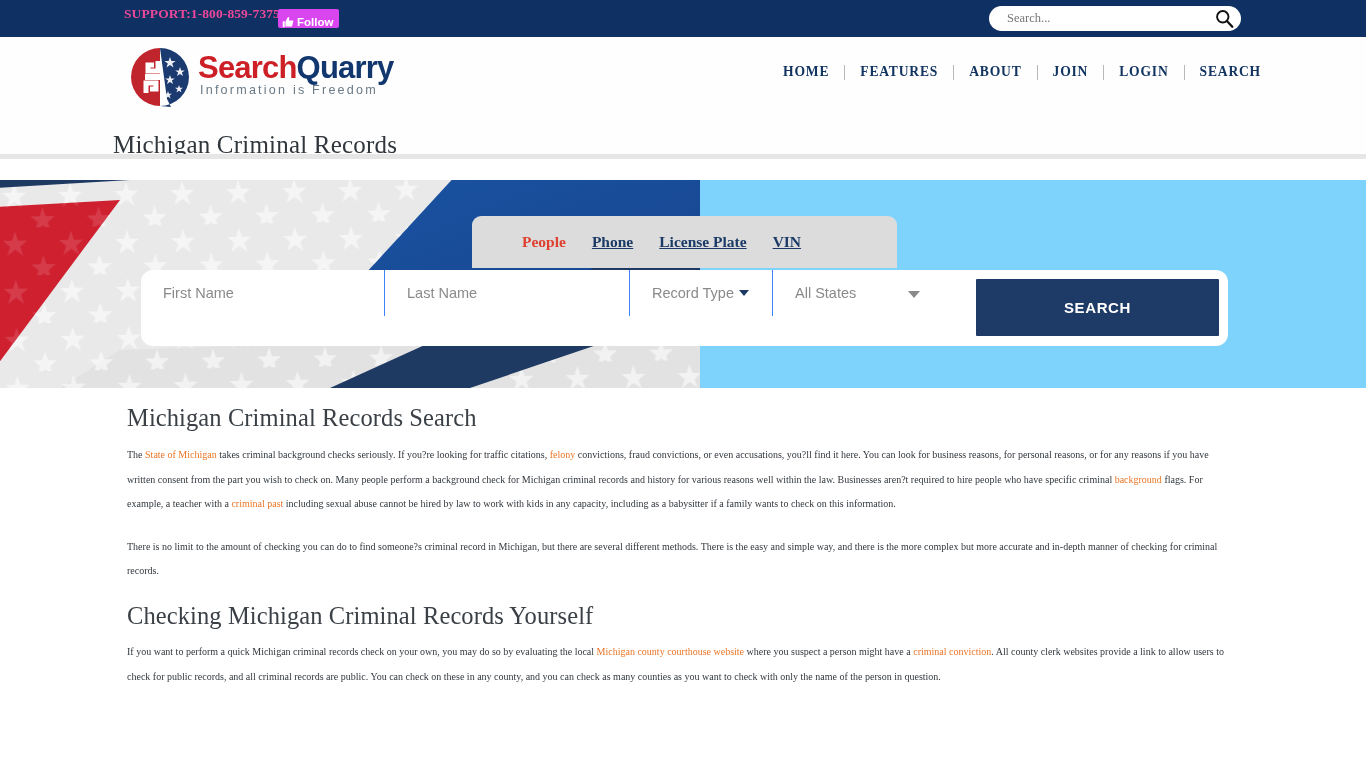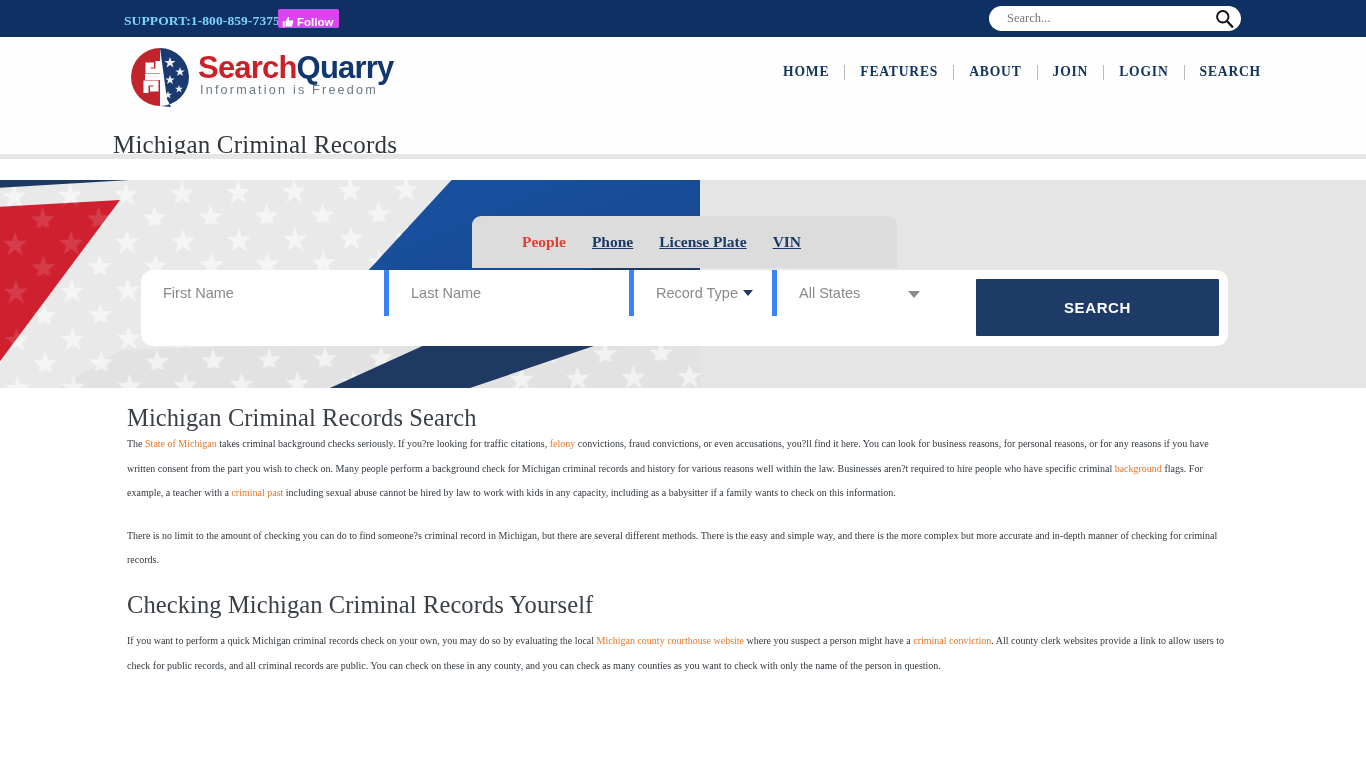--- a/index.html
+++ b/index.html
@@ -10,24 +10,24 @@
     font-family: "Liberation Serif", serif;
   }
 
   
   .topbar {
     position: absolute; left: 0; top: 0;
     width: 1366px; height: 37px;
     background: #0e3063;
   }
   .support-text {
-    position: absolute; left: 124px; top: 13px;
+    position: absolute; left: 124px; top: 6px;
     font-family: "Liberation Serif", serif;
     font-size: 13.5px; font-weight: bold;
-    color: #7dd3fc; letter-spacing: 0.1px;
+    color: #ec4899; letter-spacing: 0.1px;
     white-space: nowrap;
   }
   .fb-follow {
     position: absolute; left: 278px; top: 9px;
     height: 19px; padding: 0 6px 0 4px;
     background: #d946ef;
     border-radius: 2px;
     display: flex; align-items: flex-end; gap: 3px;
     cursor: pointer;
   }
@@ -117,21 +117,21 @@
   .header-rule {
     position: absolute; left: 0; bottom: 0;
     width: 1366px; height: 5px;
     background: #e6e6e6;
   }
 
   
   .hero {
     position: absolute; left: 0; top: 180px;
     width: 1366px; height: 208px;
-    background: #e5e5e5;
+    background: #7dd3fc;
     overflow: hidden;
   }
   .hero-flag {
     position: absolute; left: 0; top: 0;
     width: 700px; height: 208px;
   }
 
   .tabpanel {
     position: absolute; left: 472px; top: 36px;
     width: 425px; height: 52px;
@@ -156,21 +156,21 @@
     width: 1087px; height: 76px;
     background: #ffffff;
     border-radius: 12px;
     display: flex; align-items: flex-start;
   }
   .fld {
     height: 46px;
     display: flex; align-items: center;
     position: relative;
   }
-  .fld + .fld { border-left: 5px solid #3b82f6; }
+  .fld + .fld { border-left: 1px solid #3b82f6; }
   .fld input {
     border: none; outline: none; background: transparent;
     font-family: "Liberation Sans", sans-serif;
     font-size: 14.5px; color: #7d7d7d;
     width: 100%; padding: 0 0 0 22px;
   }
   .fld input::placeholder { color: #8a8a8a; }
   .fld-first { width: 243px; }
   .fld-last  { width: 245px; }
   .fld-type  { width: 143px; cursor: pointer; }
@@ -211,20 +211,21 @@
     background: #ffffff;
   }
   .c-inner {
     position: absolute; left: 127px; top: 16px;
     width: 1112px;
   }
   h2.sec {
     font-family: "Liberation Serif", serif;
     font-size: 24.5px; font-weight: normal;
     color: #3a4046; letter-spacing: 0.1px;
+    margin-bottom: 11px;
   }
   p.body {
     font-family: "Liberation Serif", serif;
     font-size: 10px; line-height: 24.6px;
     color: #32383e;
     text-align: left;
     margin-bottom: 18px;
   }
   p.body a {
     color: #ea7628; text-decoration: none; cursor: pointer;

